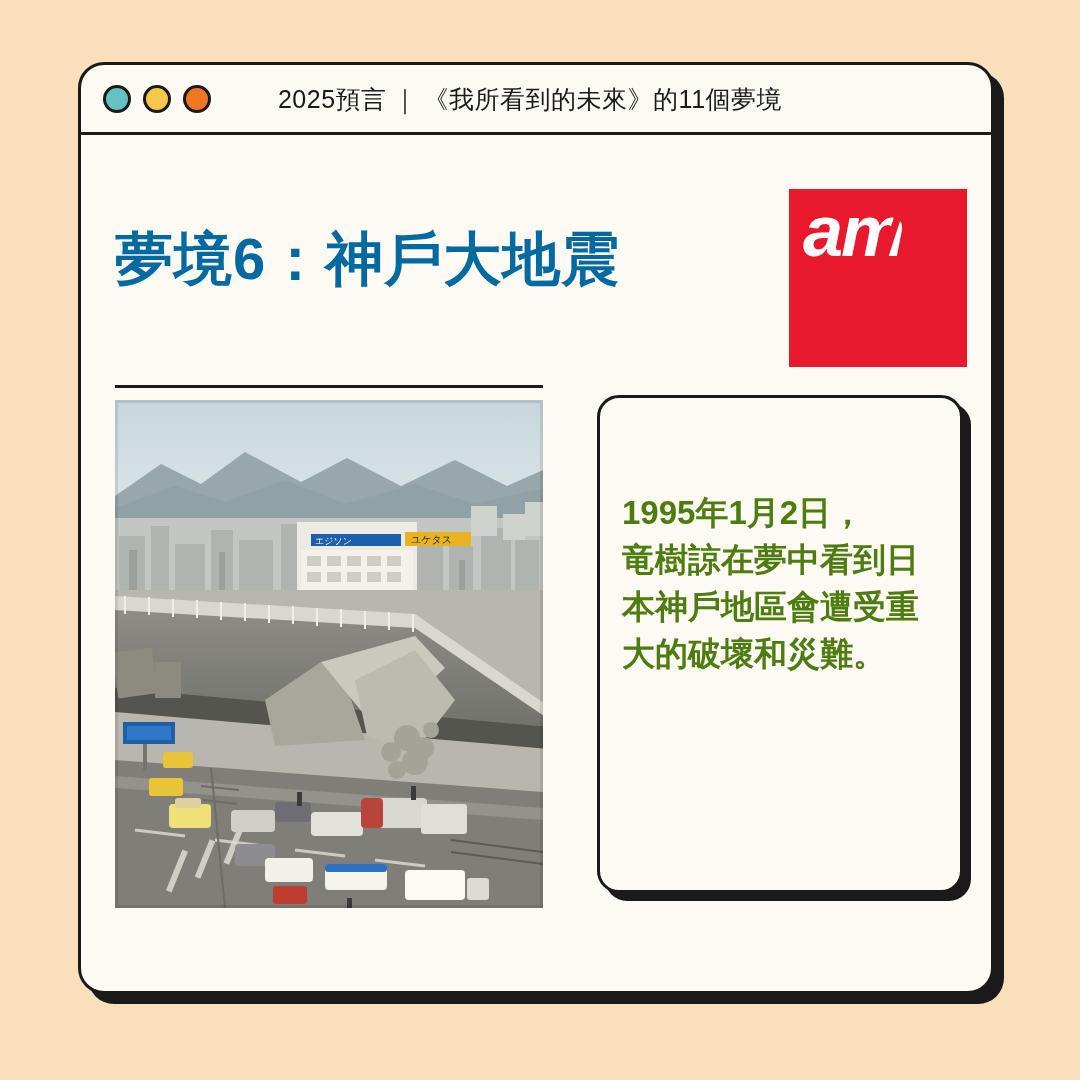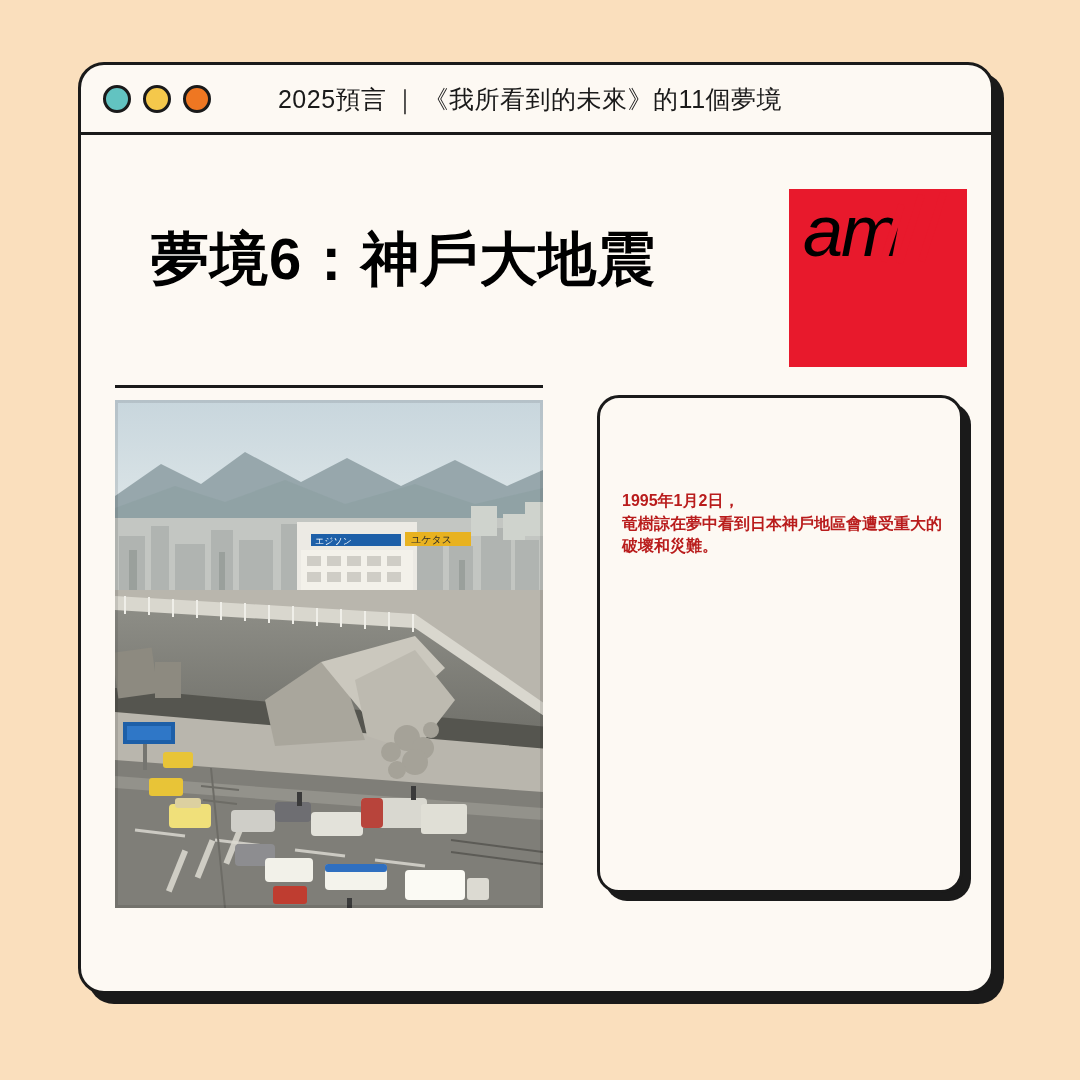--- a/index.html
+++ b/index.html
@@ -90,43 +90,42 @@
   .headline-row {
     position: relative;
     height: 250px;
   }
   .headline {
     position: absolute;
     left: 34px;
     top: 86px;
     font-size: 58px;
     font-weight: bold;
-    color: #000000;
+    color: #0369a1;
     letter-spacing: 1px;
     white-space: nowrap;
-    margin-left: 36px;
   }
 
   .logo {
     position: absolute;
     right: 24px;
     top: 54px;
     width: 178px;
     height: 178px;
     background: #e8192c;
     overflow: hidden;
   }
   .logo-am {
     position: absolute;
     left: 14px;
     top: 6px;
     font-size: 72px;
-    font-weight: normal;
+    font-weight: bold;
     font-style: italic;
-    color: #000000;
+    color: #ffffff;
     letter-spacing: -2px;
     line-height: 1;
   }
   .logo-730 {
     position: absolute;
     left: 12px;
     top: 72px;
     font-size: 82px;
     font-weight: bold;
     color: #ffffff;
@@ -192,24 +191,24 @@
     top: 0;
     width: 366px;
     height: 498px;
     background: #fdf9f3;
     border: 3px solid #1a1a1a;
     border-radius: 22px;
     box-sizing: border-box;
     padding: 92px 16px 0 22px;
   }
   .para {
-    font-size: 16px;
+    font-size: 33px;
     font-weight: bold;
     line-height: 1.42;
-    color: #b91c1c;
+    color: #4d7c0f;
     white-space: pre-line;
     margin: 0 0 30px 0;
   }
 </style>
 </head>
 <body>
 
 <div class="stage">
 
   <div class="window-shadow"></div>

